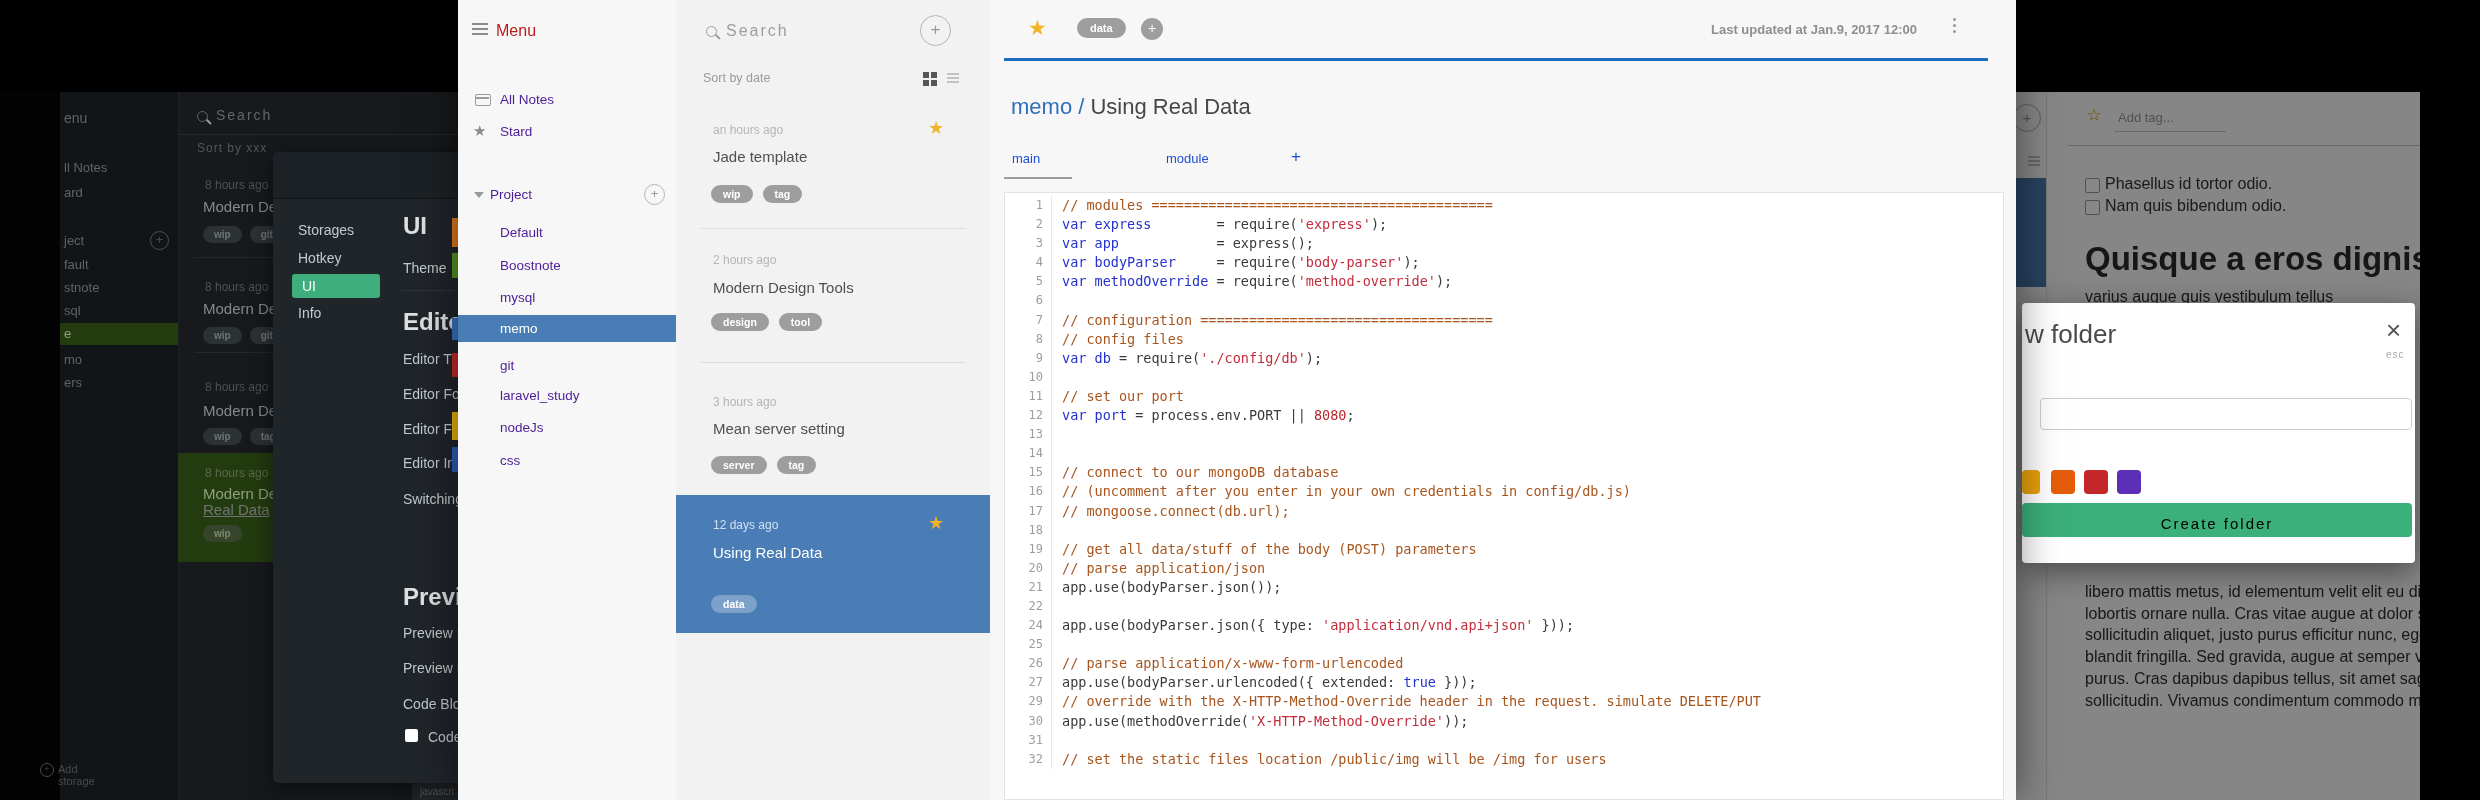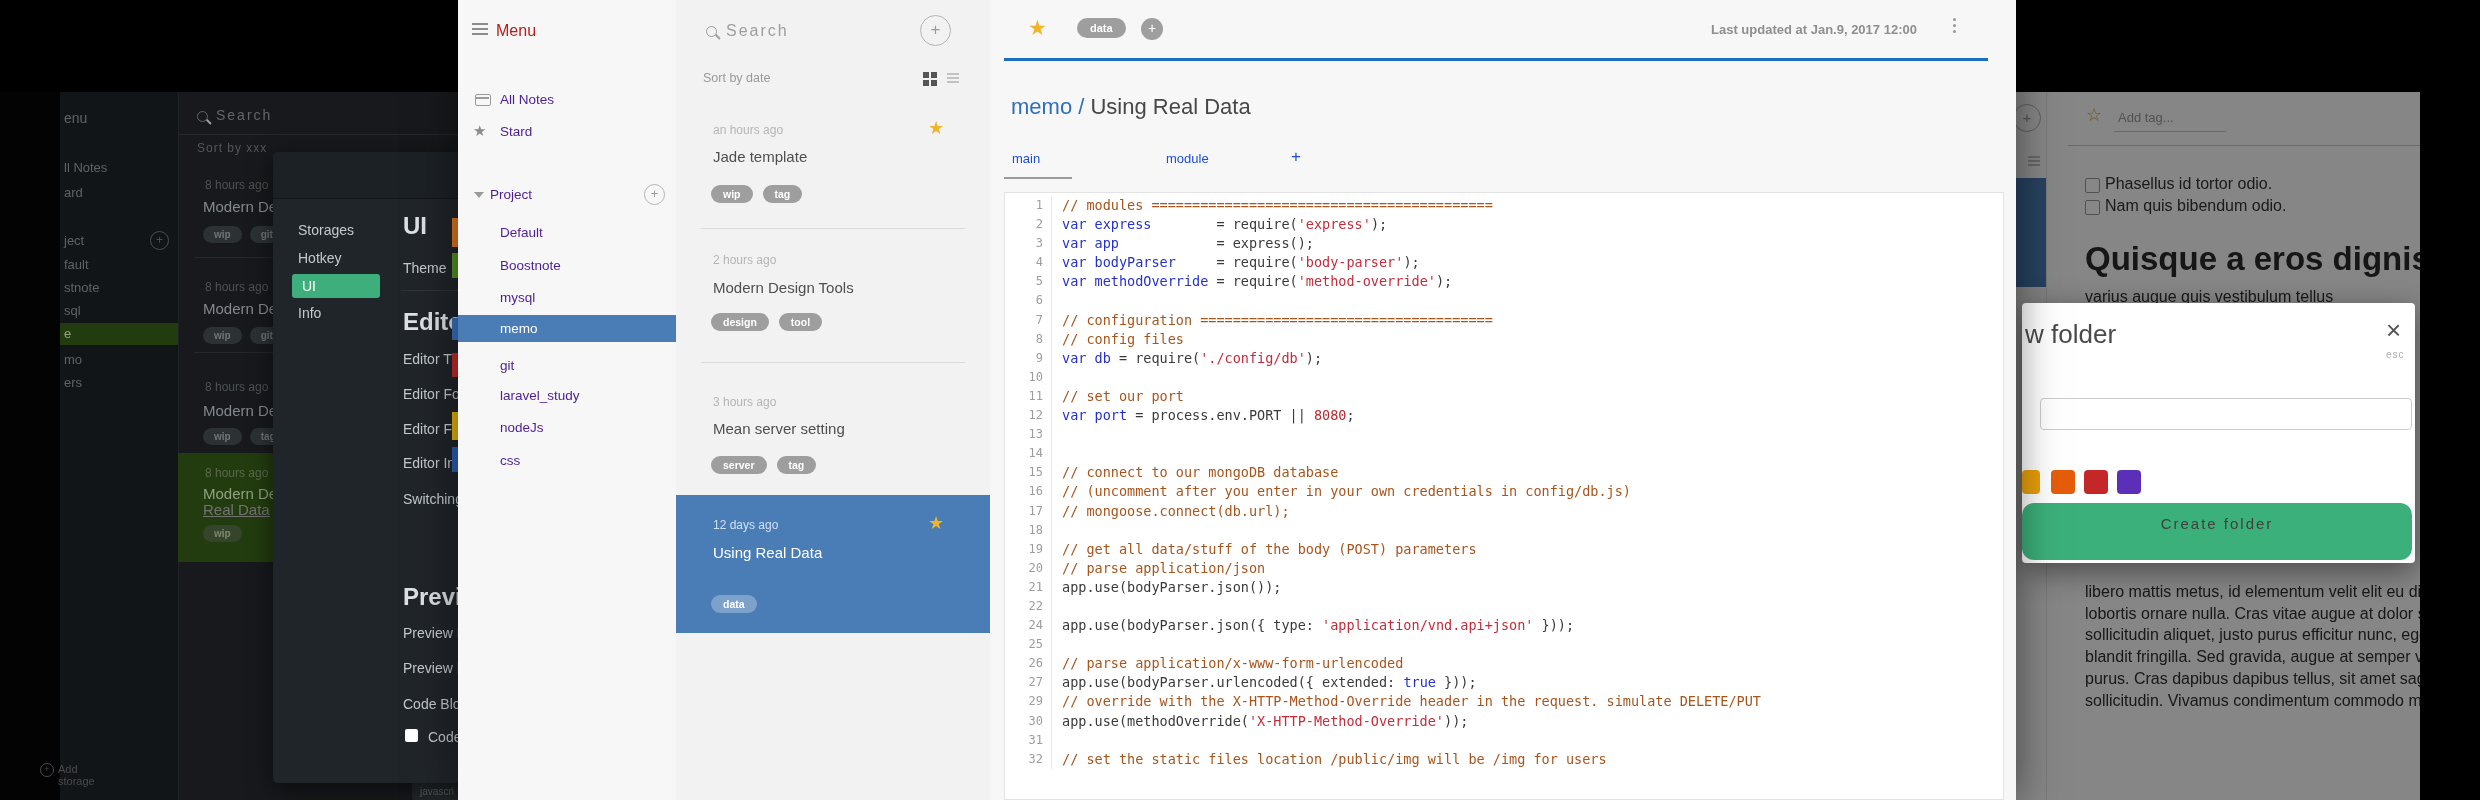--- a/index.html
+++ b/index.html
@@ -44,22 +44,22 @@
   .rw-check{position:absolute;width:13px;height:13px;border:1px solid #9a9a9a;border-radius:2px;background:#fff;}
   .rw-text{position:absolute;color:#333;font-size:16px;}
   .rw-par{position:absolute;color:#2f2f2f;font-size:16px;white-space:nowrap;}
 
   
   .fd{position:absolute;left:2022px;top:303px;width:393px;height:260px;background:#fff;border-radius:4px;
       box-shadow:0 8px 30px rgba(0,0,0,.45);z-index:5;overflow:hidden;}
   .fd-input{position:absolute;left:18px;top:95px;width:372px;height:32px;border:1px solid #ccc;border-radius:4px;
       box-sizing:border-box;font-size:15px;padding:0 10px;outline:none;}
   .fd-swatch{position:absolute;top:167px;height:24px;border-radius:4px;}
-  .fd-btn{position:absolute;left:0;top:200px;width:390px;height:57px;background:#3cb07a;border-radius:12px;
-      color:#404040;font-size:15px;letter-spacing:2px;text-align:center;line-height:42px;}
+  .fd-btn{position:absolute;left:0;top:200px;width:390px;height:34px;background:#3cb07a;border-radius:4px;
+      color:#000000;font-size:15px;letter-spacing:2px;text-align:center;line-height:42px;}
 
   
   .cw{position:absolute;left:458px;top:0;width:1558px;height:800px;background:#f7f7f7;z-index:6;
       box-shadow:0 0 40px rgba(0,0,0,.5);overflow:hidden;}
   .nl{position:absolute;left:218px;top:0;width:314px;height:800px;background:#f2f2f2;border-right:1px solid #e3e3e3;}
   .ed{position:absolute;left:532px;top:0;width:1026px;height:800px;background:#f7f7f7;}
 
   .sb-label{position:absolute;color:#4c1d95;font-size:13.5px;}
   .sb-menu{color:#b91c1c;font-size:16px;}
   .bars{position:absolute;width:16px;height:2px;background:#8c8c8c;box-shadow:0 5px 0 #8c8c8c,0 10px 0 #8c8c8c;}

